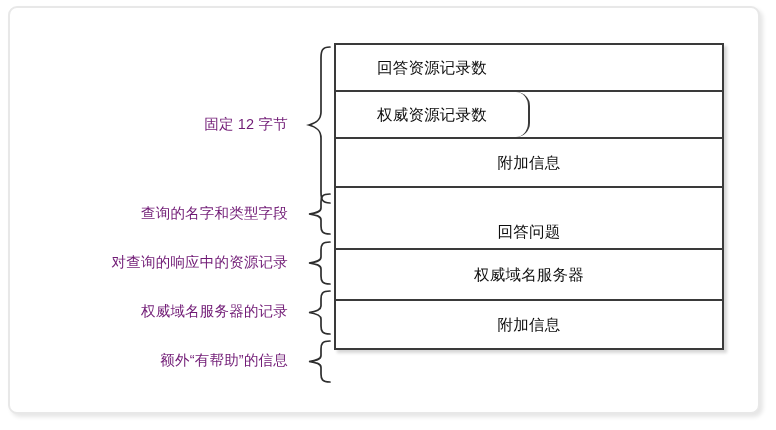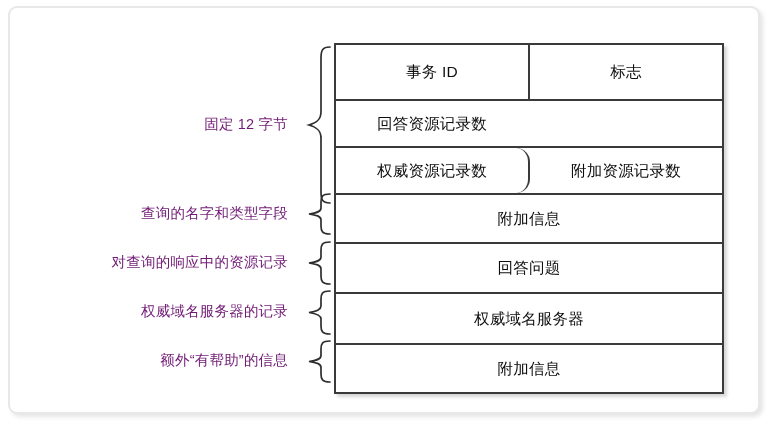--- a/index.html
+++ b/index.html
@@ -81,21 +81,21 @@
     height: 46px;
   }
   .cell.full {
     width: 100%;
     height: 48px;
   }
   .row.head .cell { height: 54px; }
   .row.r2 .cell { height: 45px; }
   .row.r3 .cell { height: 45px; border-radius: 14px; }
   .row.rq .cell { height: 47px; }
-  .row.ra .cell { height: 48px; }
+  .row.ra .cell { height: 32px; margin-top: 28px; }
   .row.rn .cell { height: 49px; }
   .row.rx .cell { height: 47px; }
 
   
   .label {
     position: absolute;
     text-align: right;
     font-size: 14.5px;
     color: #701a75;
     white-space: nowrap;
@@ -130,32 +130,27 @@
 </head>
 <body>
 
 <div id="page">
   <div class="page-frame"></div>
 
   <div class="diagram">
 
     <div class="field-table">
 
-      <div class="row head">
-        <div class="cell half-left">事务 ID</div>
-        <div class="cell half-right">标志</div>
-      </div>
 
       <div class="row r2">
         <div class="cell half-right">回答资源记录数</div>
       </div>
 
       <div class="row r3">
         <div class="cell half-left">权威资源记录数</div>
-        <div class="cell half-right">附加资源记录数</div>
       </div>
 
       <div class="row rq">
         <div class="cell full">附加信息</div>
       </div>
 
       <div class="row ra">
         <div class="cell full">回答问题</div>
       </div>
 

